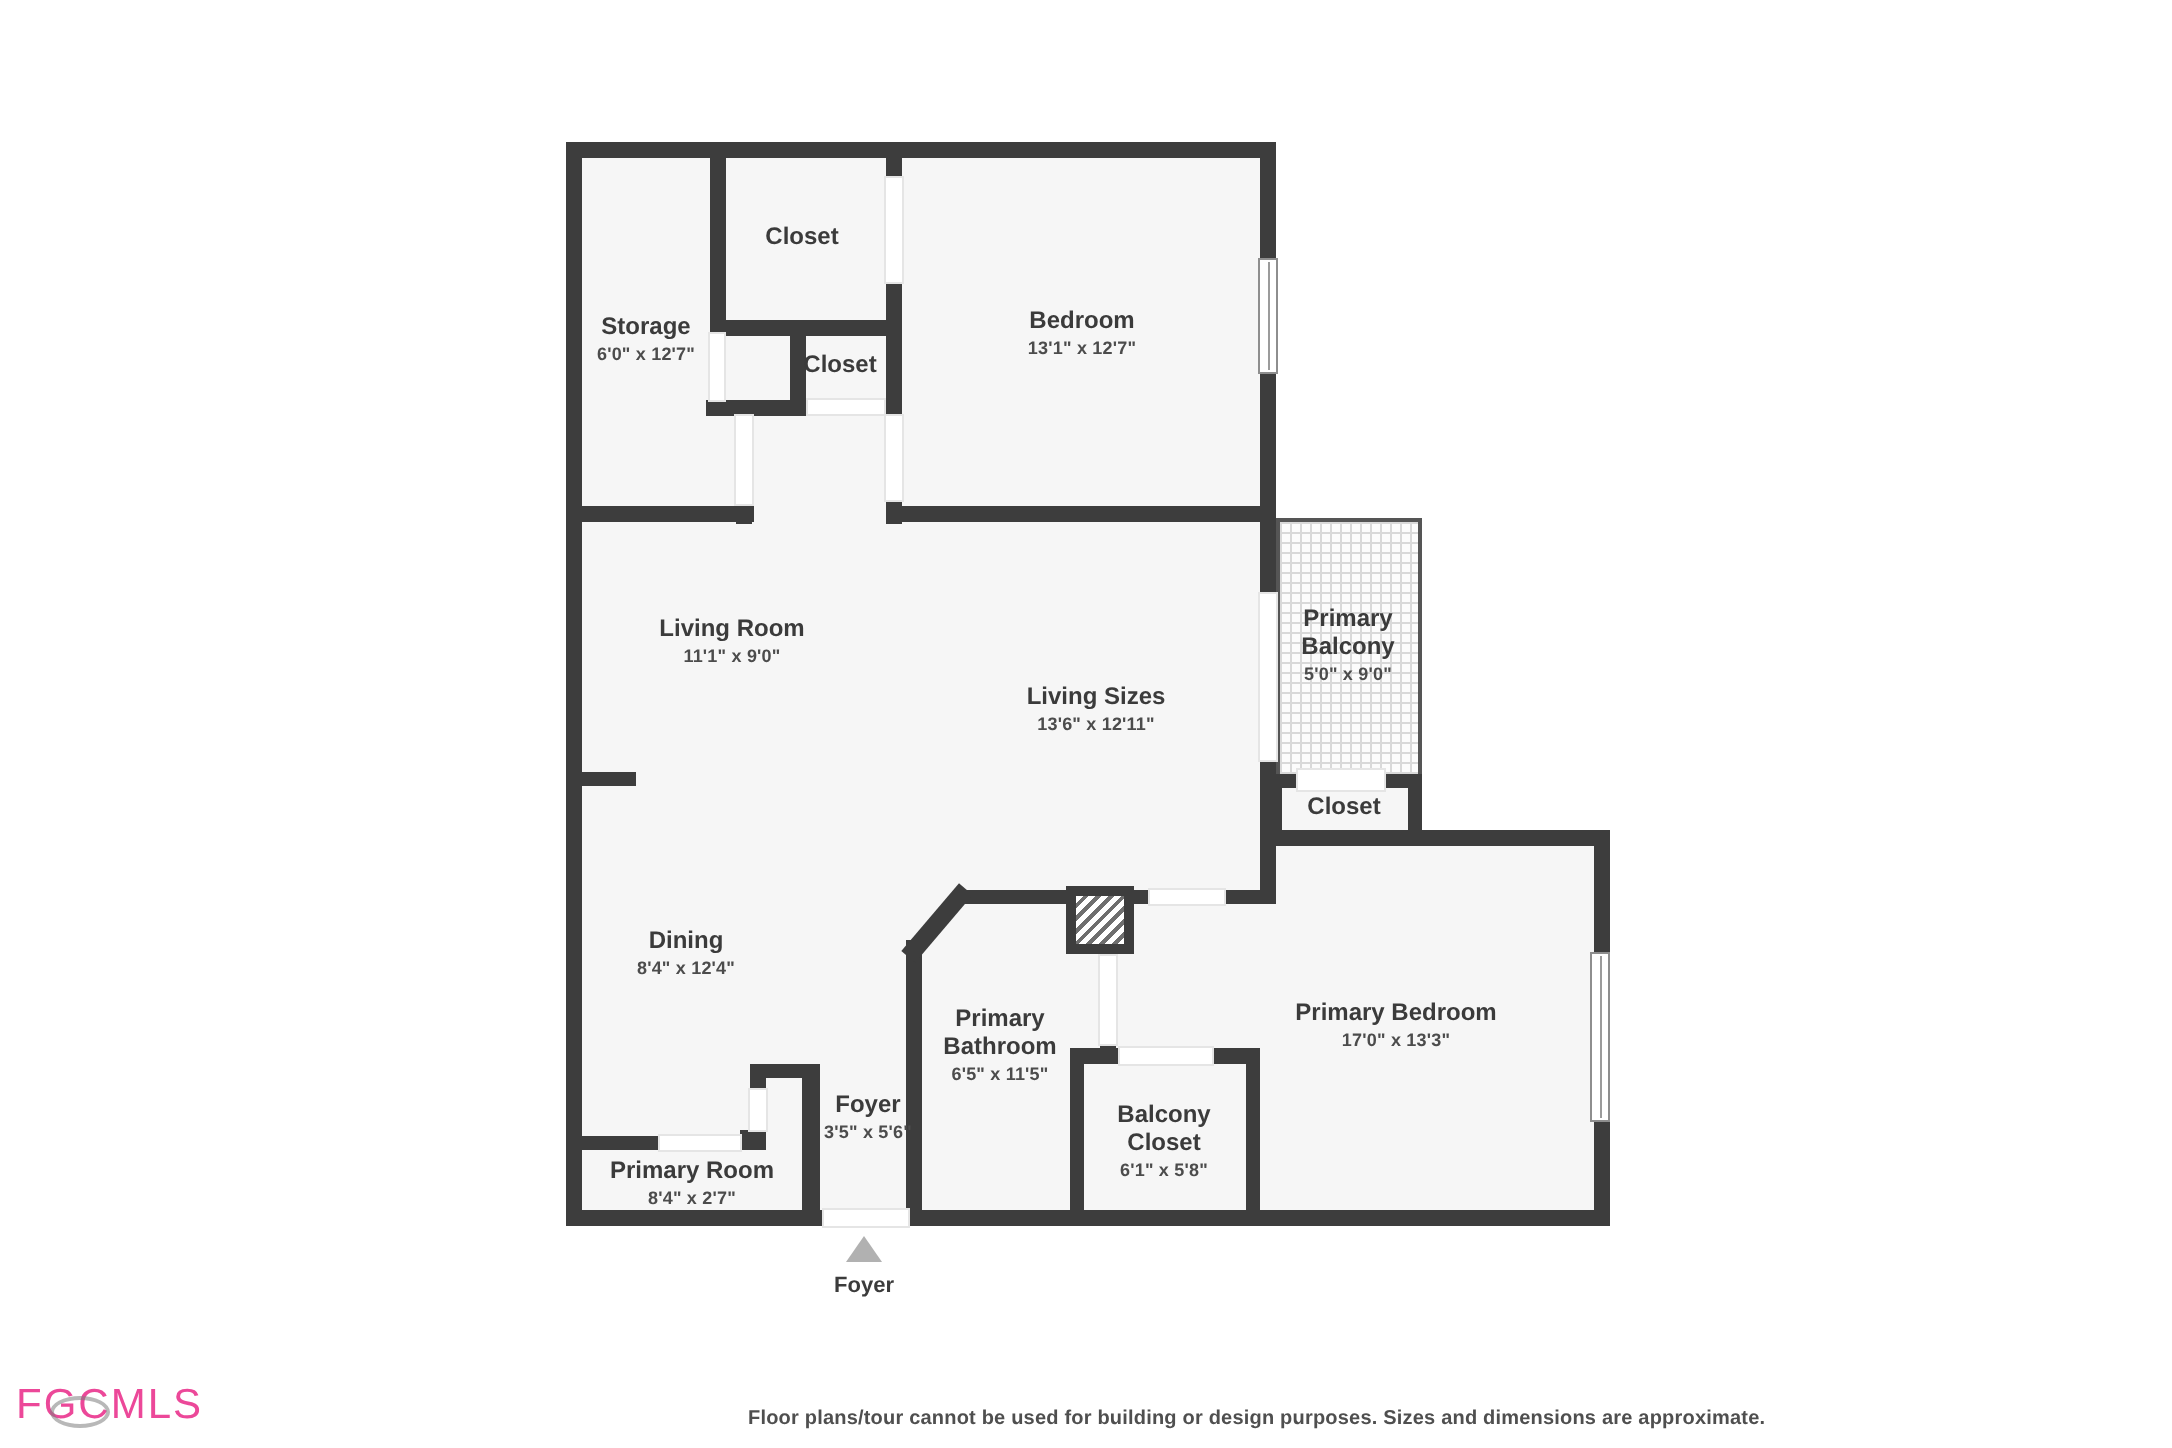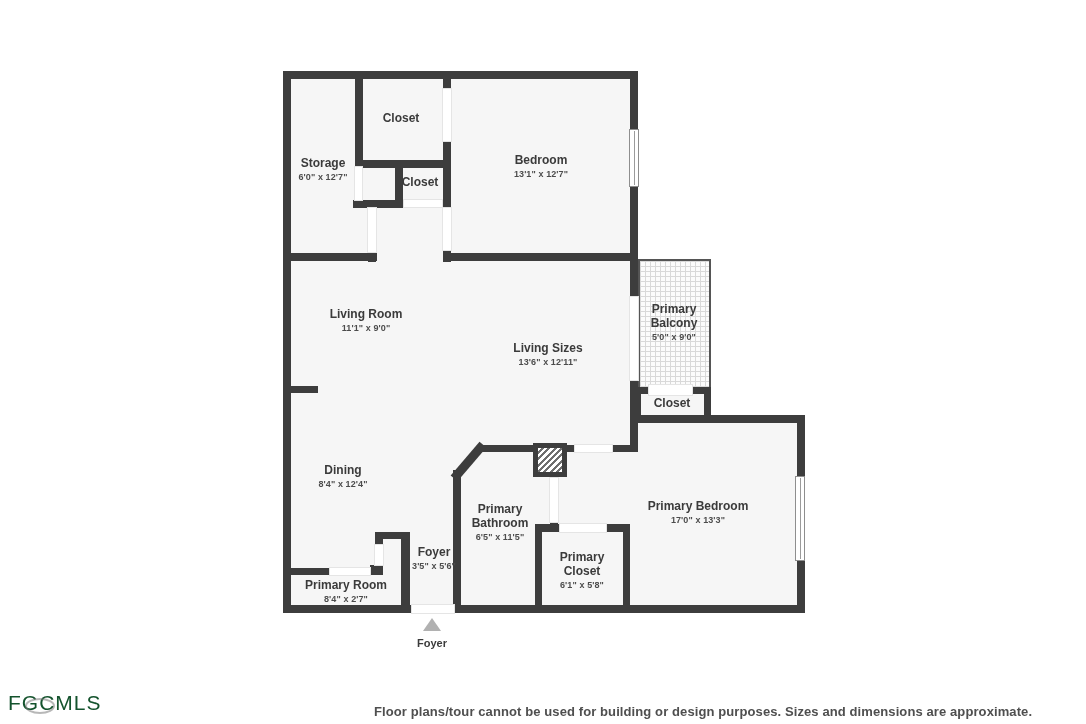--- a/index.html
+++ b/index.html
@@ -17,24 +17,24 @@
   .shower{position:absolute;border:5px solid #3d3d3d;box-sizing:border-box;
         background:repeating-linear-gradient(135deg,#fff 0 2.5px,#6e6e6e 2.5px 4.5px)}
   .svglayer{position:absolute;left:0;top:0;pointer-events:none}
   .lbl{position:absolute;transform:translateX(-50%);text-align:center;color:#3b3b3b}
   .rname{font-size:12px;font-weight:700;line-height:1.15;white-space:nowrap}
   .wrap .rname{white-space:normal}
   .rdims{font-size:9px;font-weight:700;color:#4c4c4c;margin-top:1px;white-space:nowrap;letter-spacing:.1px}
   .entry-lbl{font-size:11px;font-weight:700;white-space:nowrap}
   .tri{position:absolute;width:0;height:0;border-left:9px solid transparent;
        border-right:9px solid transparent;border-bottom:13px solid #b1b1b1}
-  .logo{position:absolute;left:8px;top:691px;font-size:21px;color:#14532d;letter-spacing:1px;font-weight:400}
+  .logo{position:absolute;left:8px;top:691px;font-size:21px;color:#ec4899;letter-spacing:1px;font-weight:400}
   .logo-mark{position:absolute;left:17px;top:7px;width:26px;height:12px;border:2px solid #7d7d7d;
        border-radius:50%;opacity:.55}
-  .disc{position:absolute;left:374px;top:704px;font-size:13px;font-weight:700;color:#4f4f4f;letter-spacing:.1px}
+  .disc{position:absolute;left:374px;top:704px;font-size:10px;font-weight:700;color:#4f4f4f;letter-spacing:.1px}
 </style>
 </head>
 <body>
 
 <div class="floor" style="left:287px;top:75px;width:347px;height:534px"></div>
 <div class="floor" style="left:634px;top:419px;width:167px;height:190px"></div>
 <div class="balc" style="left:638px;top:259px;width:73px;height:131px"></div>
 <div class="floor" style="left:641px;top:394px;width:63px;height:21px"></div>
 
 <i class="w" style="left:283px;top:71px;width:355px;height:8px"></i>
@@ -124,21 +124,21 @@
 </div>
 <div class="lbl" style="left:343px;top:464px">
   <div class="rname">Dining</div>
   <div class="rdims">8'4" x 12'4"</div>
 </div>
 <div class="lbl wrap" style="left:500px;top:503px;width:70px">
   <div class="rname">Primary Bathroom</div>
   <div class="rdims">6'5" x 11'5"</div>
 </div>
 <div class="lbl wrap" style="left:582px;top:551px;width:58px">
-  <div class="rname">Primary Closet</div>
+  <div class="rname">Balcony Closet</div>
   <div class="rdims">6'1" x 5'8"</div>
 </div>
 <div class="lbl" style="left:698px;top:500px">
   <div class="rname">Primary Bedroom</div>
   <div class="rdims">17'0" x 13'3"</div>
 </div>
 <div class="lbl" style="left:434px;top:546px">
   <div class="rname">Foyer</div>
   <div class="rdims">3'5" x 5'6"</div>
 </div>

